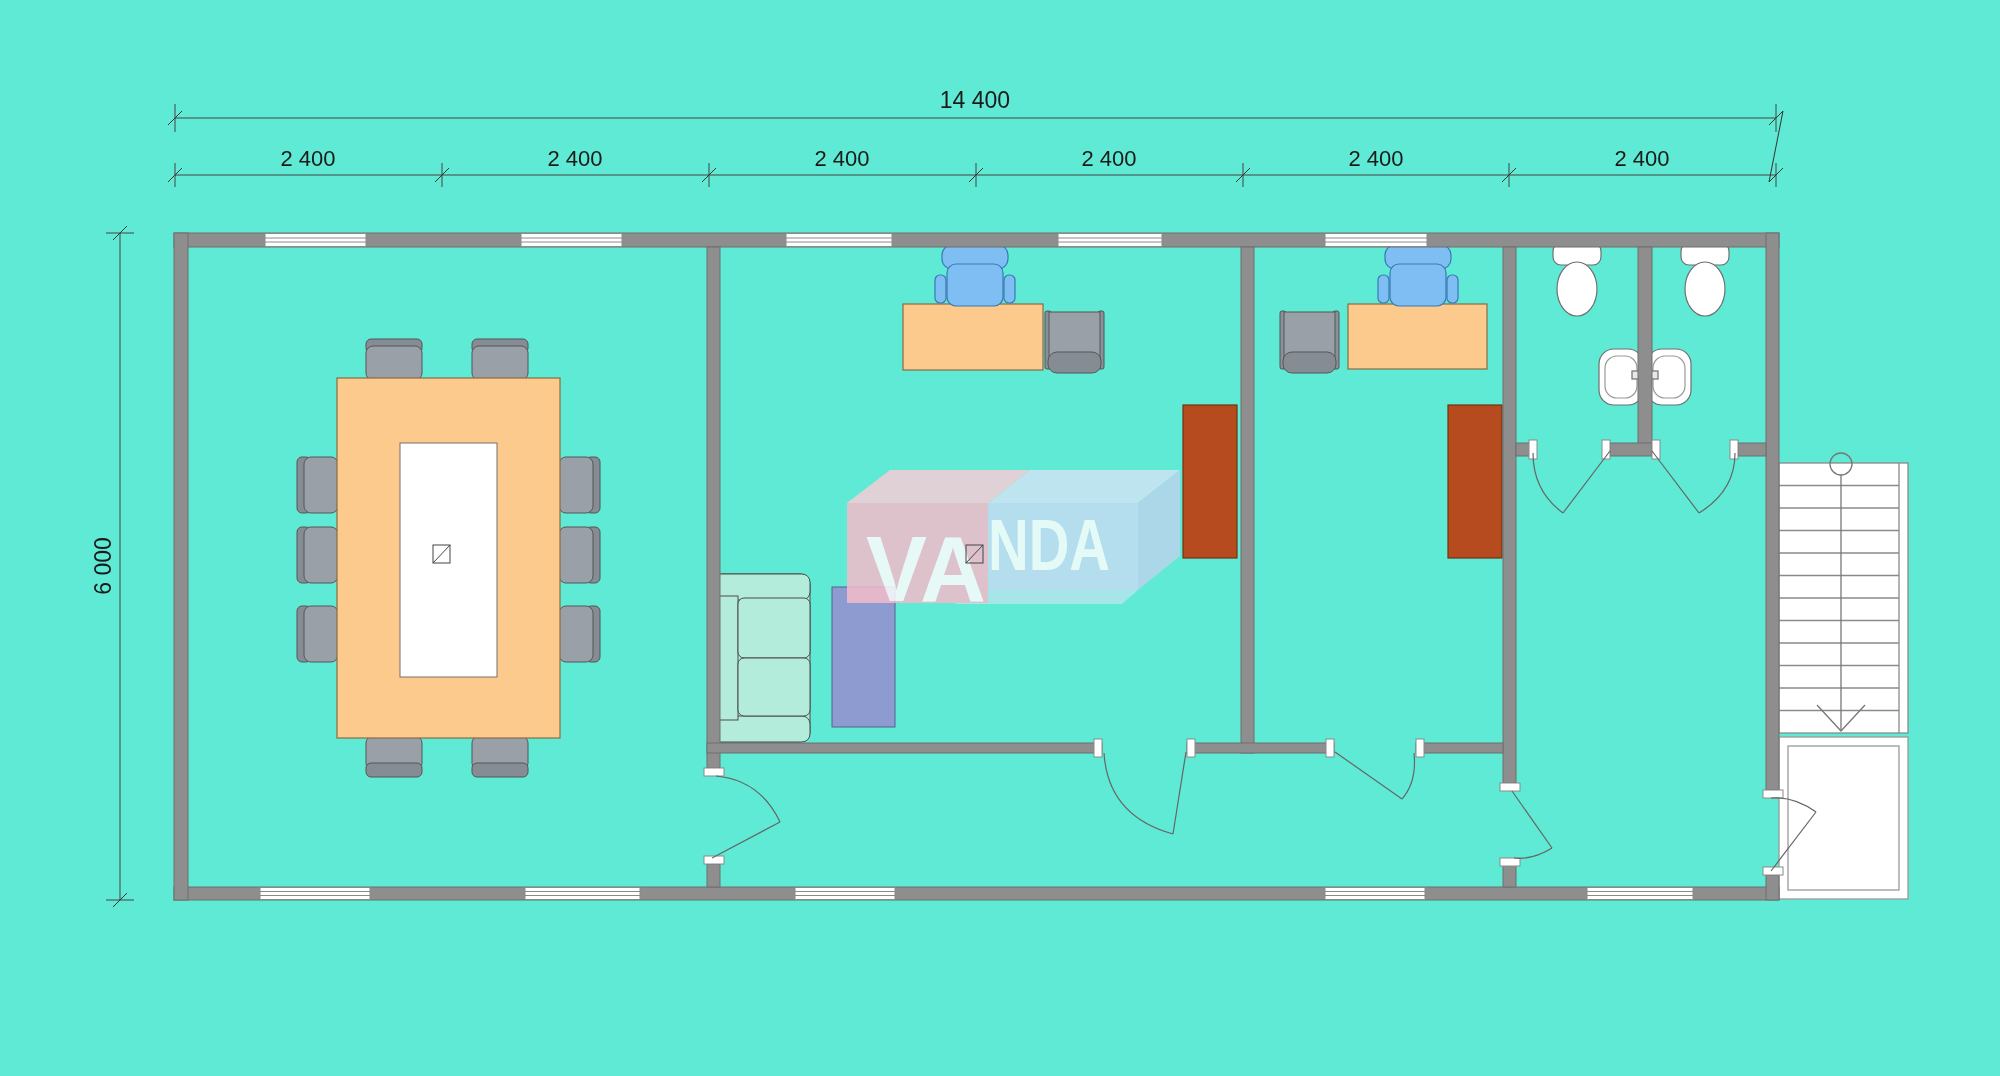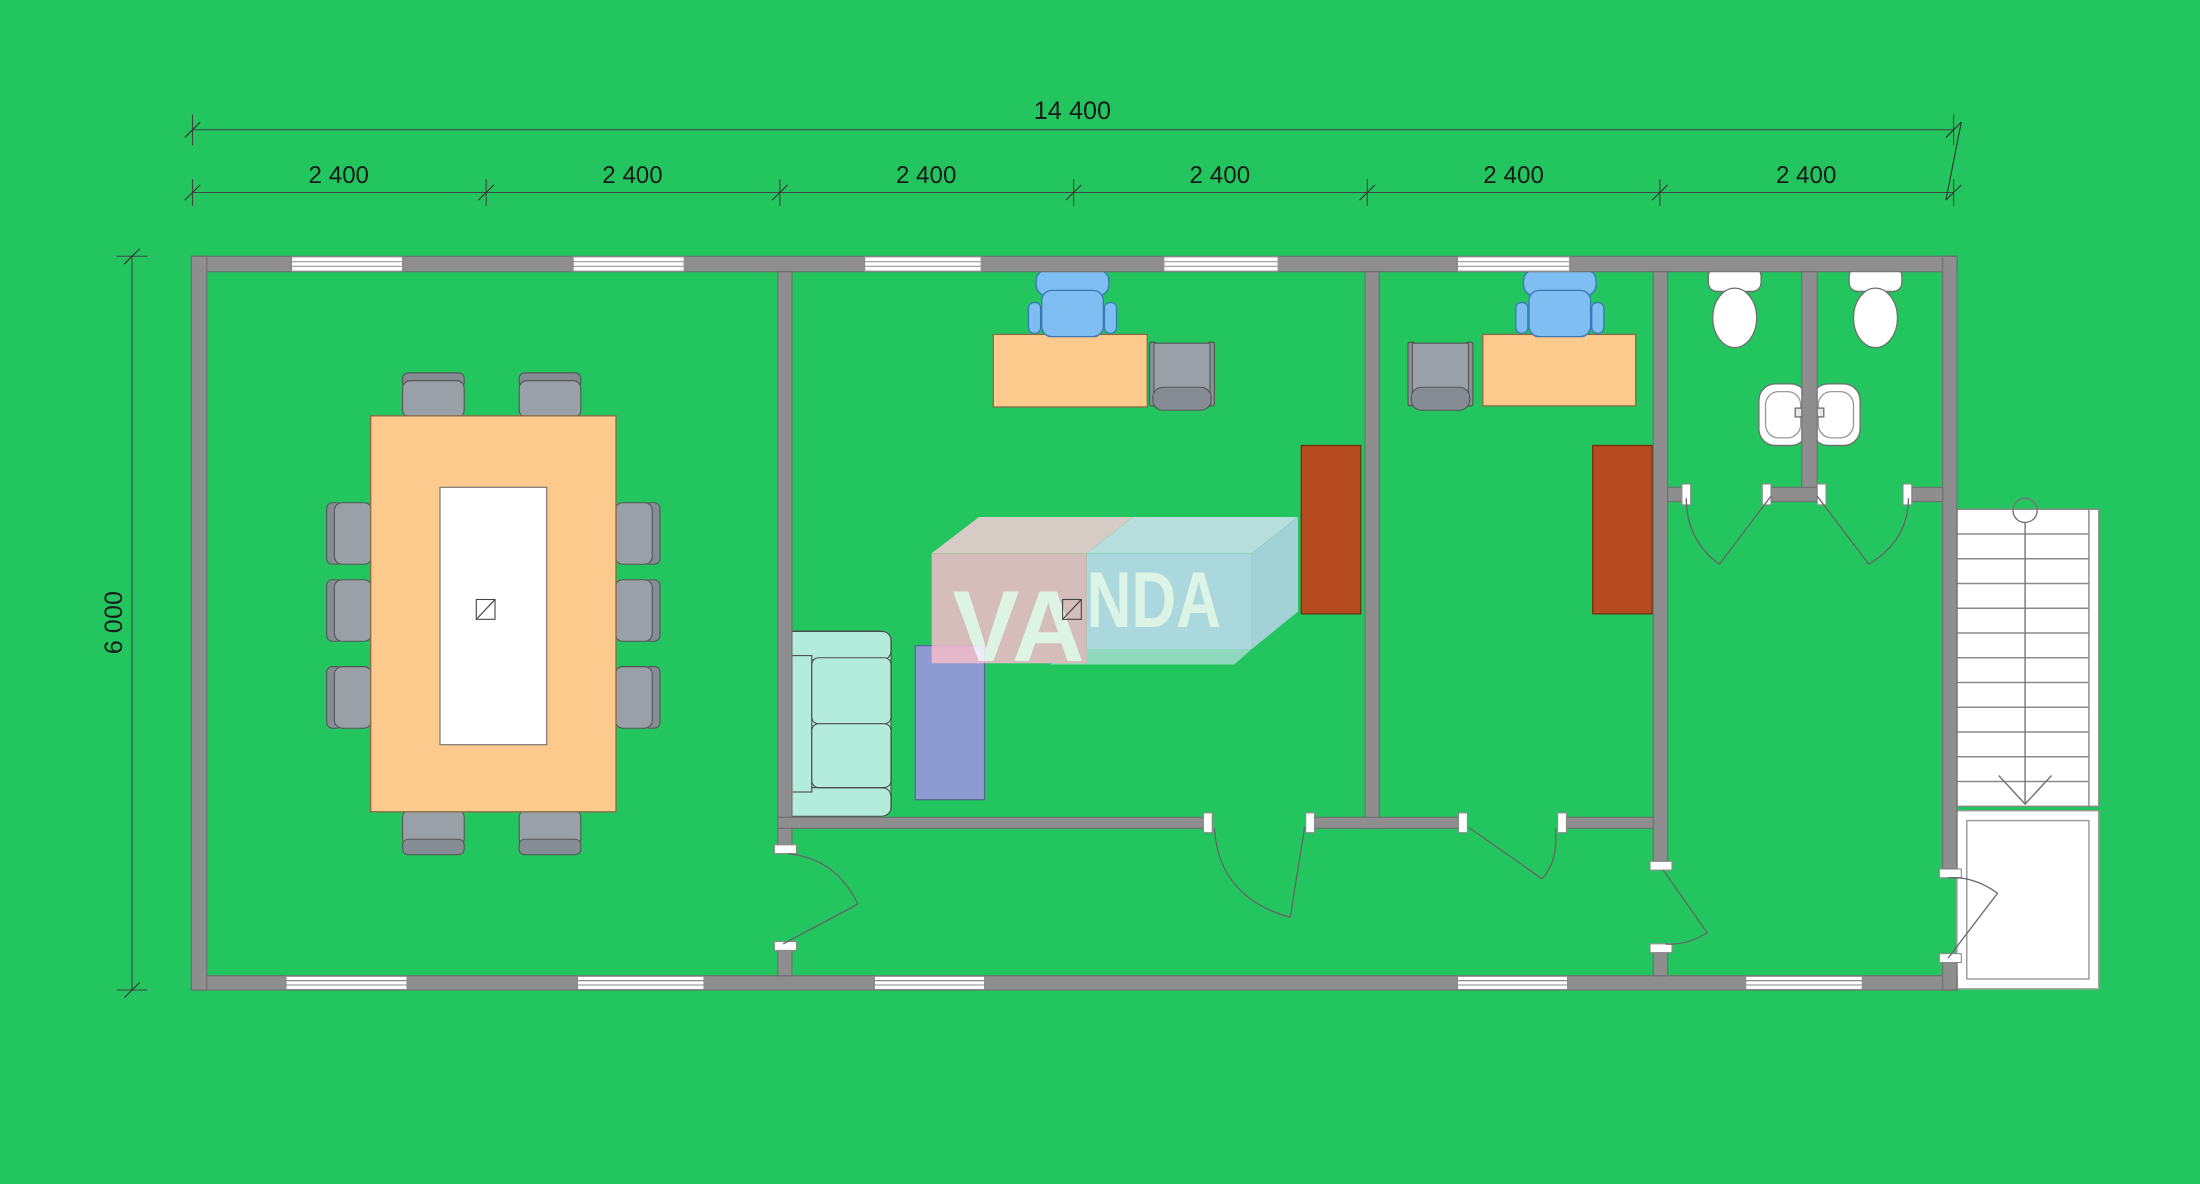--- a/index.html
+++ b/index.html
@@ -1,16 +1,16 @@
 <!DOCTYPE html>
 <html><head>
 <meta charset="utf-8">
 <style>
   html,body{margin:0;padding:0;background:#ffffff;}
-  .stage{position:relative;width:2000px;height:1076px;background:#22c55e;overflow:hidden;
+  .stage{position:relative;width:2000px;height:1076px;background:#5eead4;overflow:hidden;
          font-family:"Liberation Sans",sans-serif;}
   svg{position:absolute;left:0;top:0;}
   text{font-family:"Liberation Sans",sans-serif;}
   .dim-text{fill:#1a1a1a;font-size:23px;}
   .seg-text{fill:#1a1a1a;font-size:22px;}
   .wm{fill:#ffffff;font-weight:bold;opacity:0.96;}
 </style>
 </head>
 <body>
 

